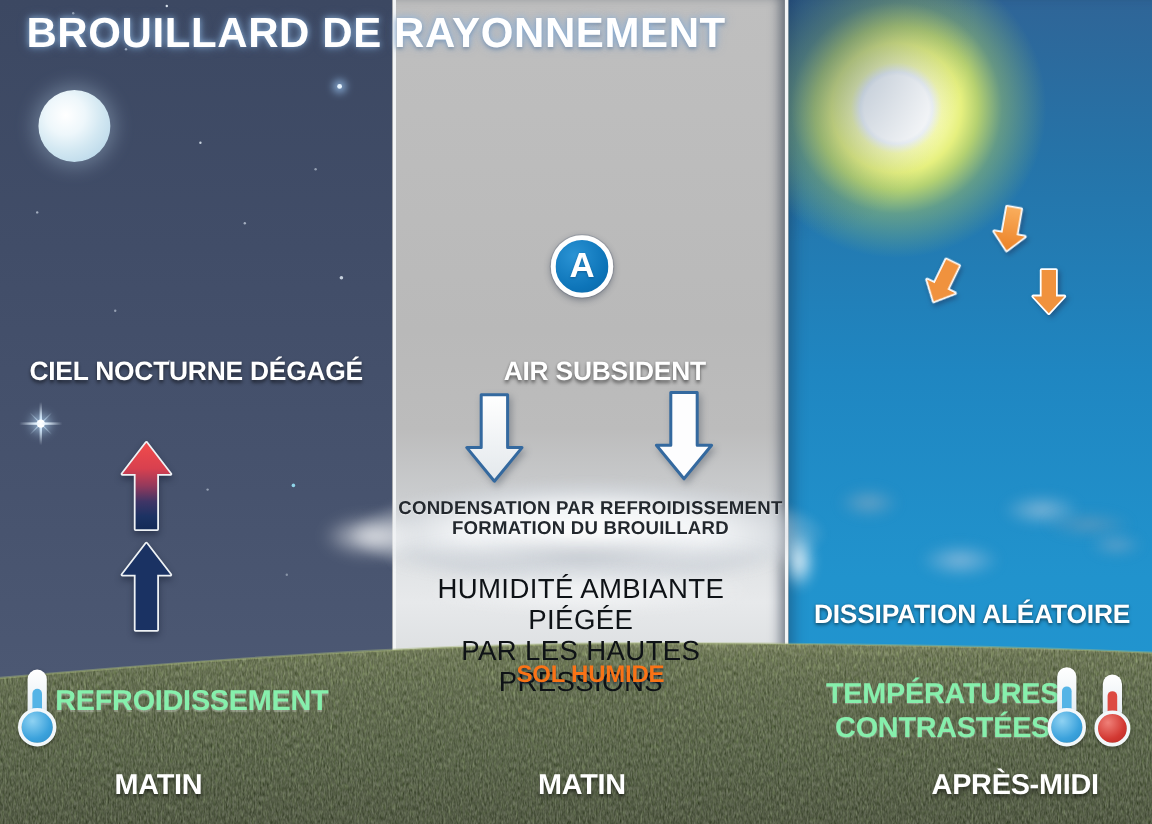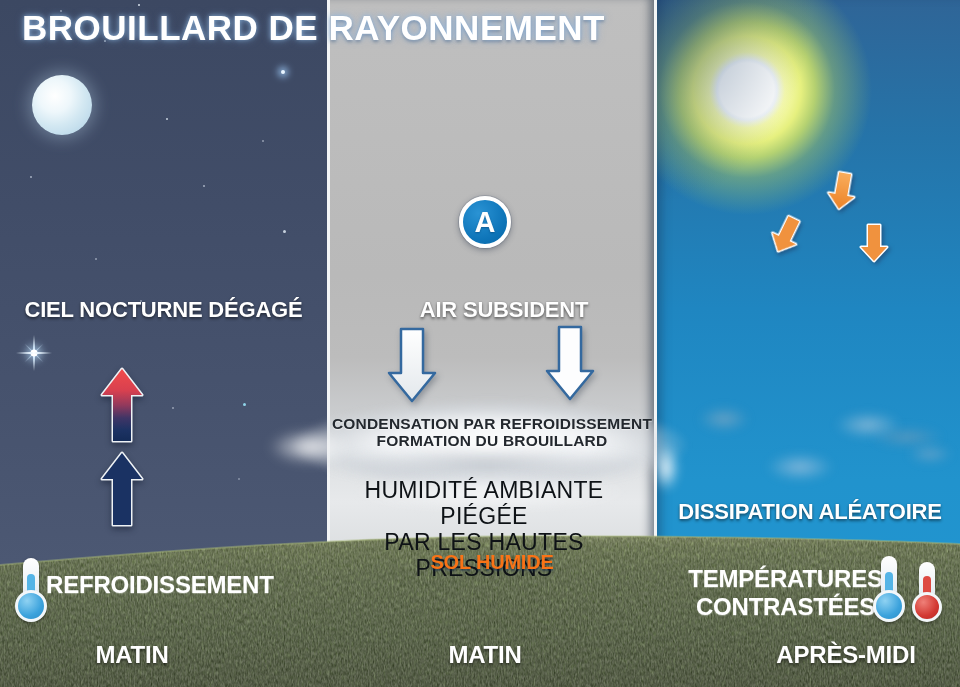--- a/index.html
+++ b/index.html
@@ -70,21 +70,21 @@
   .grass{position:absolute;left:0;top:520px;z-index:5;}
   .arrow{position:absolute;z-index:4;}
   .arrow svg{display:block;overflow:visible;}
   .sh-dark{filter:drop-shadow(0 3px 3px rgba(10,20,40,.45));}
   .sh-gray{filter:drop-shadow(2px 3px 3px rgba(60,70,85,.4));}
   .sh-org{filter:drop-shadow(2px 2px 2px rgba(30,50,90,.5));}
 
   .label{position:absolute;z-index:6;text-align:center;font-weight:bold;letter-spacing:-.2px;}
   .white-lab{color:#fff;font-size:22px;text-shadow:0 2px 3px rgba(0,0,0,.45),0 0 2px rgba(0,0,0,.2);}
   .time-lab{color:#fff;font-size:24px;text-shadow:0 2px 3px rgba(0,0,0,.5);}
-  .navy-lab{color:#ffffff;font-size:24px;text-shadow:0 1px 1px rgba(255,255,255,.3);}
+  .navy-lab{color:#86efac;font-size:24px;text-shadow:0 1px 1px rgba(255,255,255,.3);}
   .title{position:absolute;left:22px;top:8px;z-index:7;margin:0;color:#fff;
     font-size:35px;font-weight:bold;letter-spacing:.5px;
     text-shadow:0 0 5px rgba(148,186,226,.9),0 0 10px rgba(120,160,210,.45),0 2px 3px rgba(20,30,50,.35);}
   .cond{color:#23282e;font-size:15.5px;line-height:17px;letter-spacing:.2px;
     text-shadow:0 1px 1px rgba(255,255,255,.55);}
   .humid{color:#0e1216;font-weight:normal;font-size:23px;line-height:26px;letter-spacing:.3px;}
   .sol{color:#f97316;font-size:20px;text-shadow:0 2px 2px rgba(18,38,68,.6);}
 
   .thermo{position:absolute;z-index:7;}
   .t-stem{position:absolute;left:50%;top:0;transform:translateX(-50%);width:16px;height:40px;

